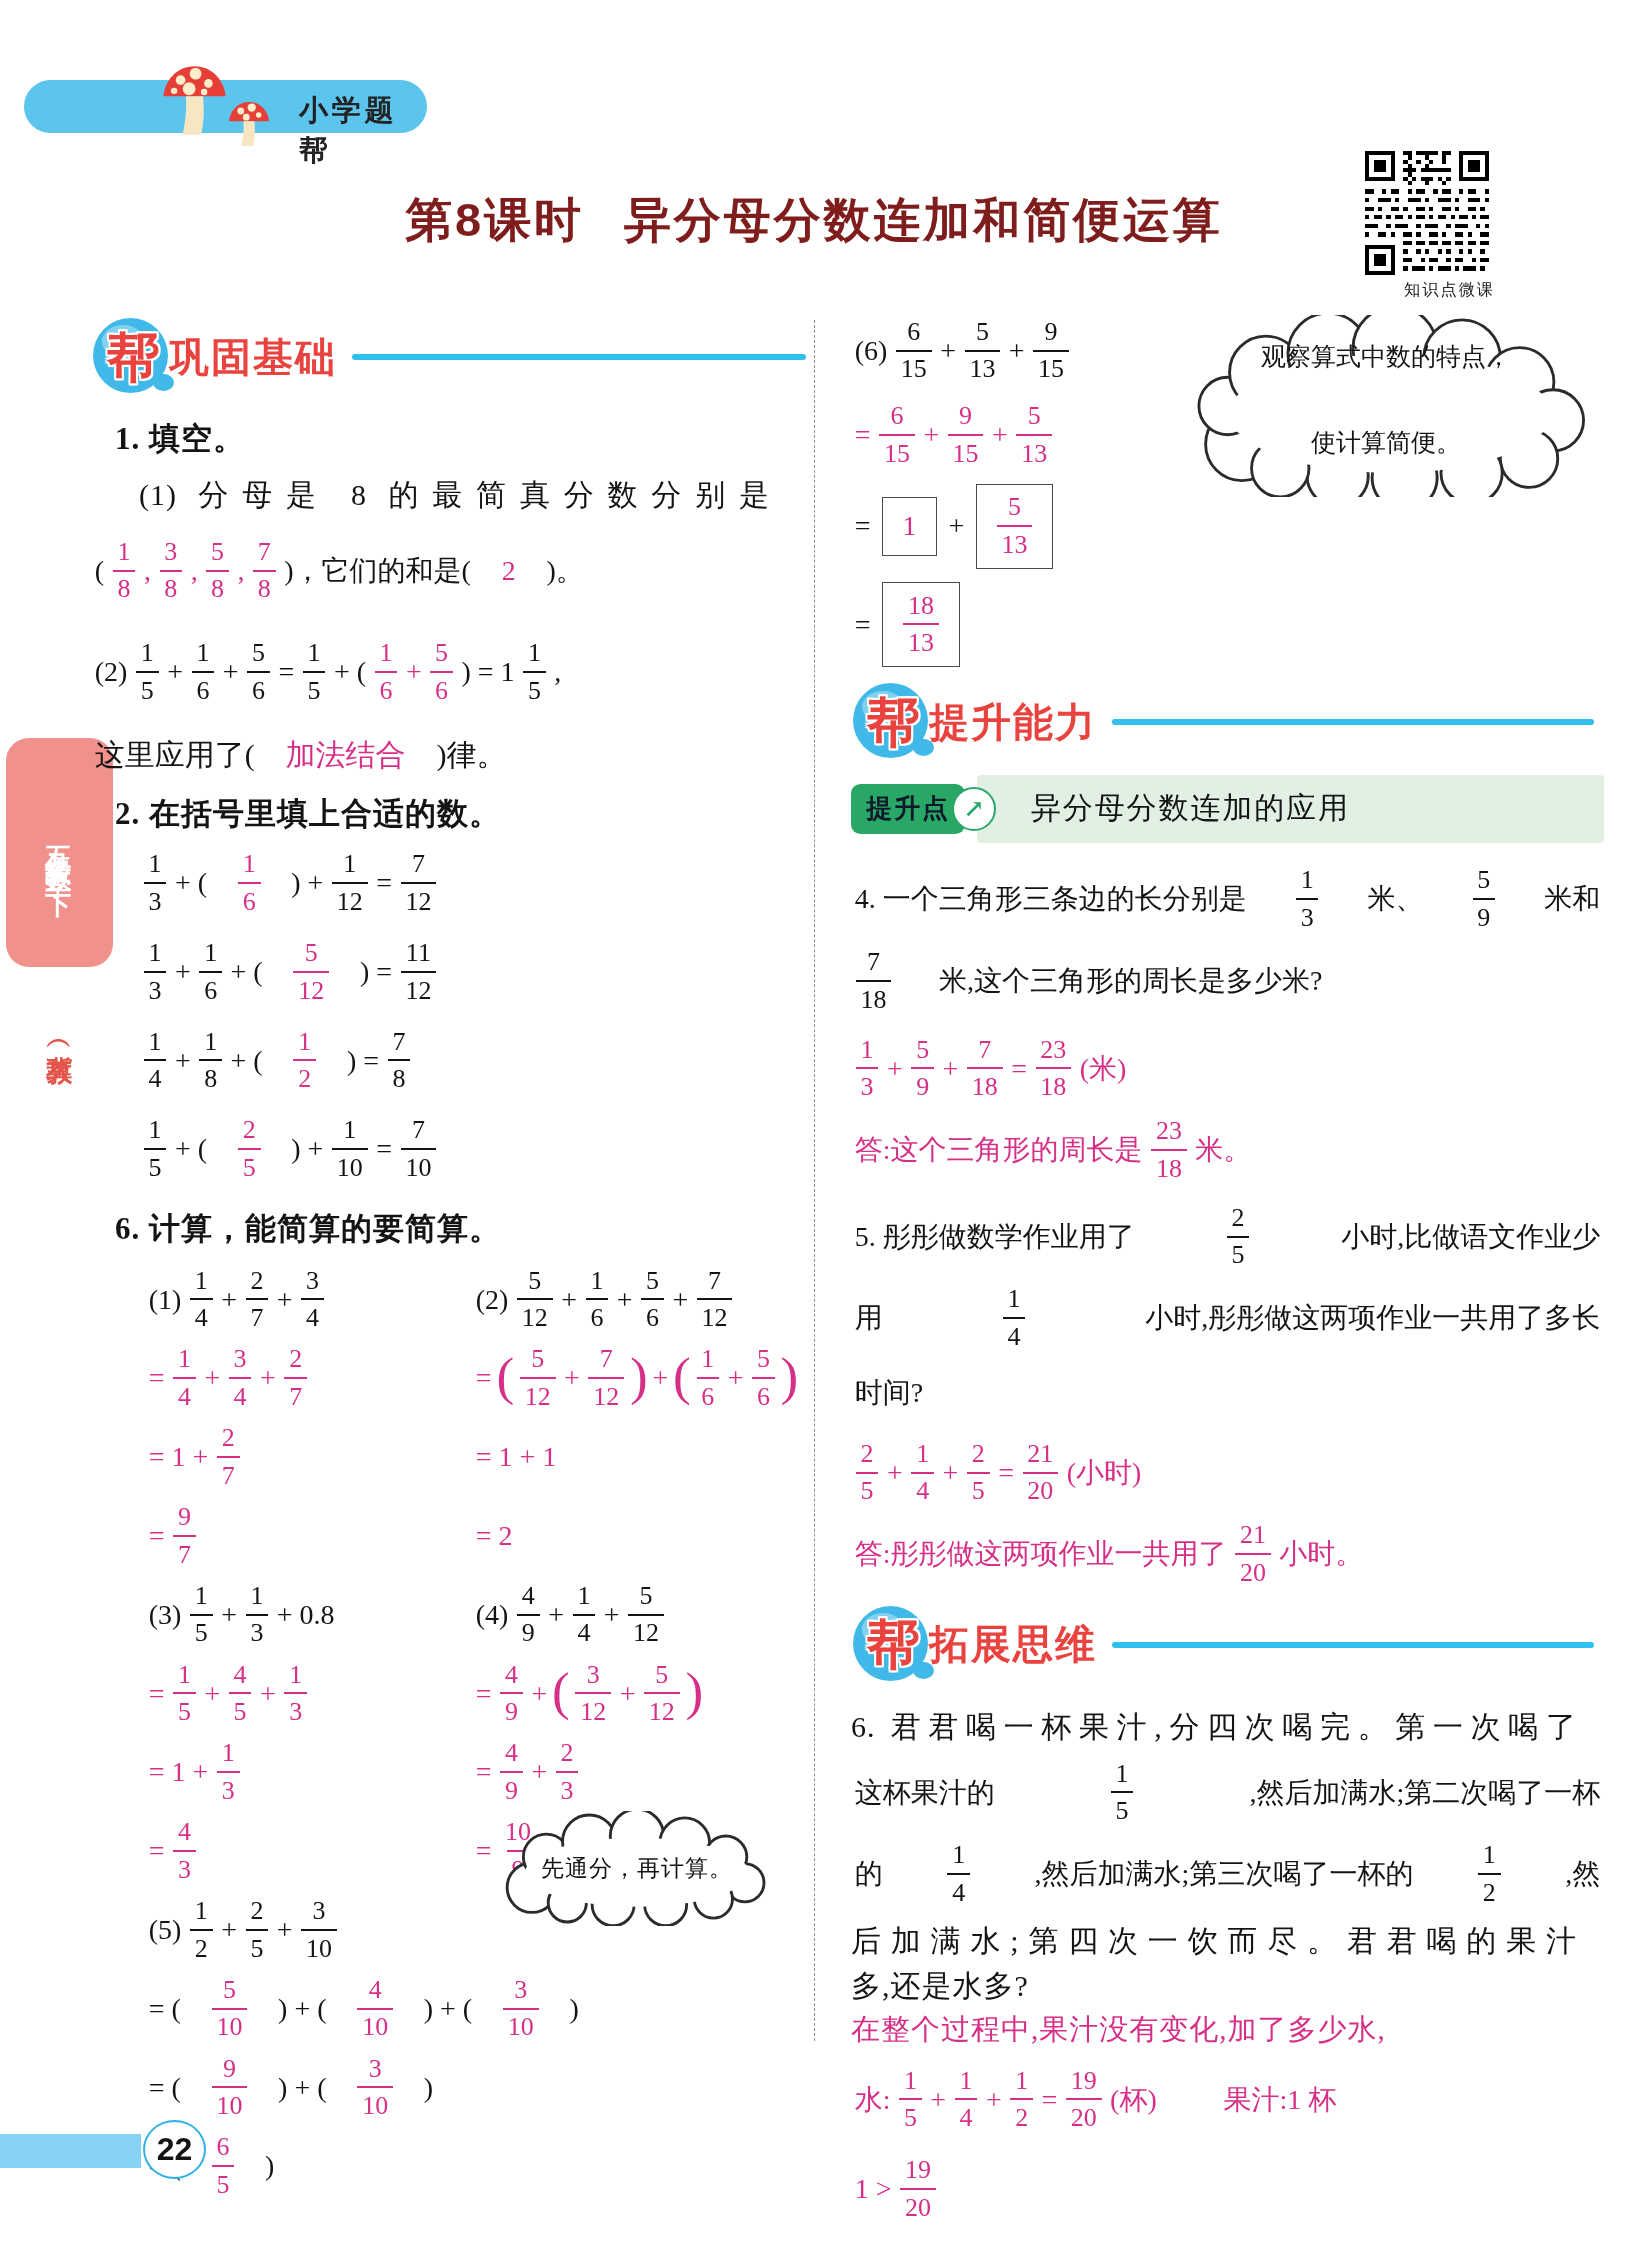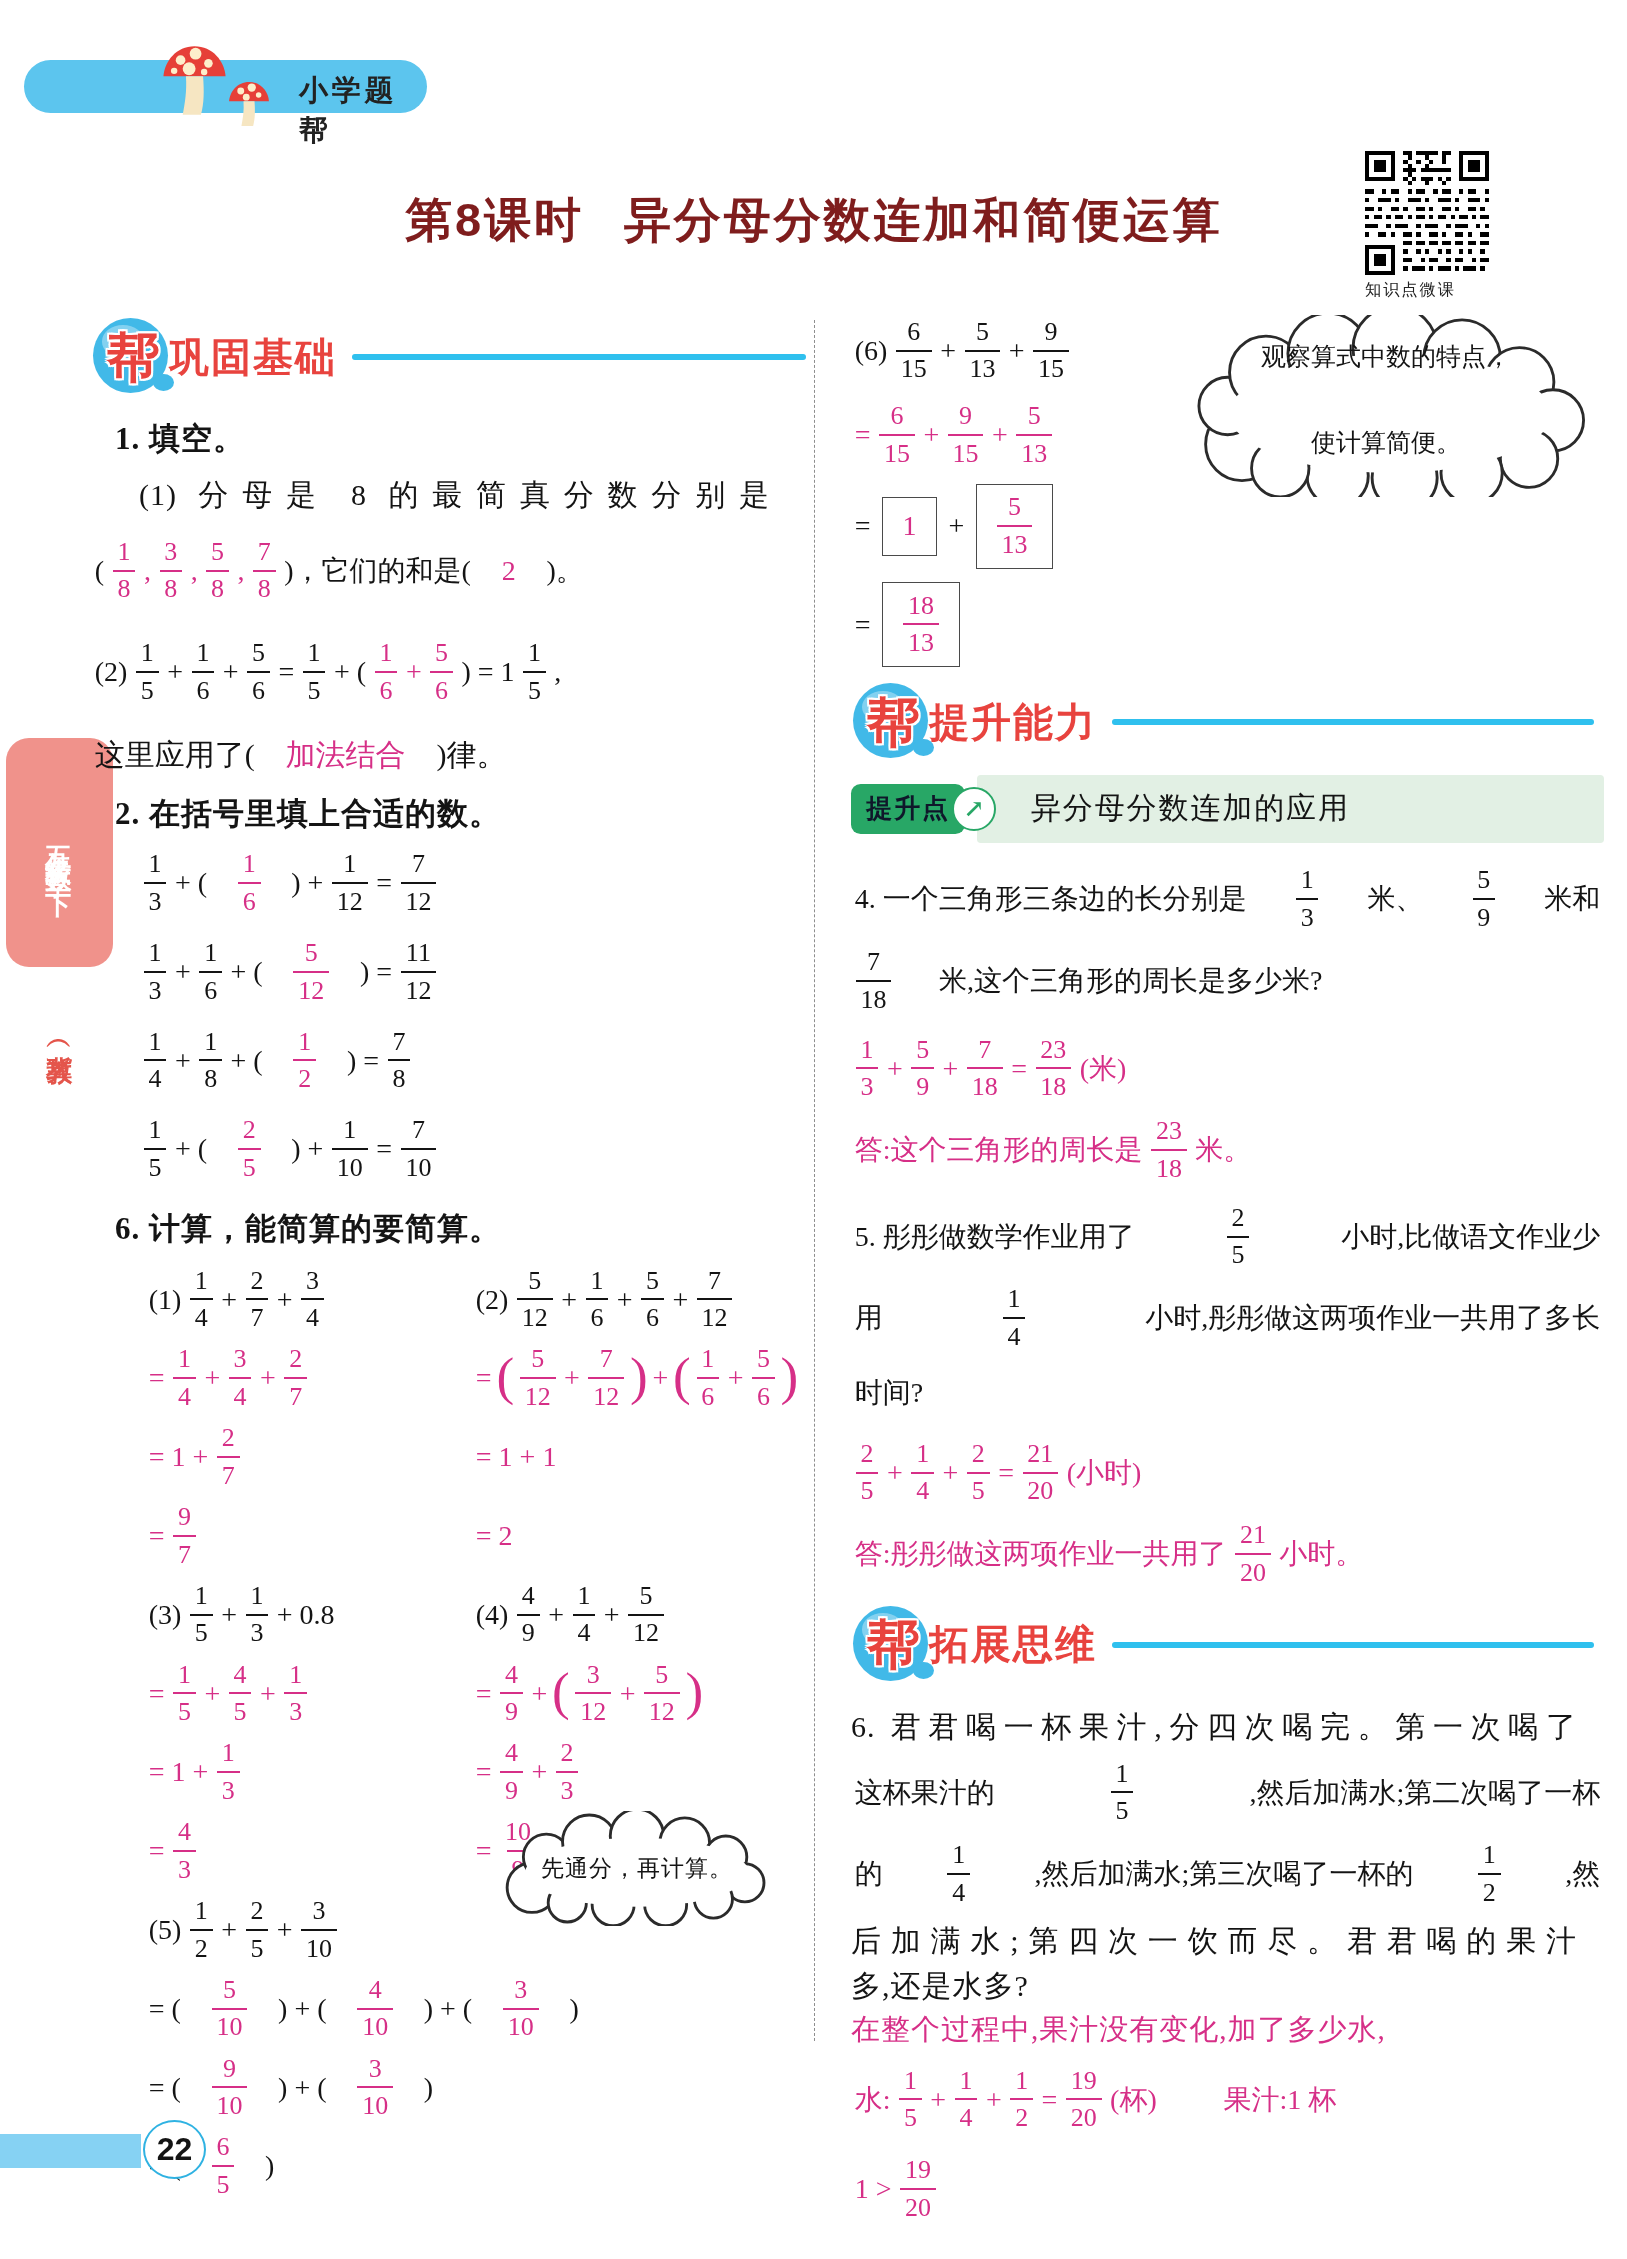--- a/index.html
+++ b/index.html
@@ -4,30 +4,30 @@
 <style>
   :root{
     --pink:#d62f87; --red:#e8433e; --blue:#41b9e8; --cyan:#2fc0ee;
     --salmon:#f0928b; --green:#28a766; --greenbar:#e2f0e4; --ink:#141414;
   }
   *{margin:0;padding:0;box-sizing:border-box;}
   body{background:#e9e9e9;}
   .page{position:relative;width:1628px;height:2260px;background:#fff;overflow:hidden;
         font-family:"Liberation Serif","DejaVu Serif",serif;color:var(--ink);}
   
-  .top-pill{position:absolute;left:24px;top:60px;width:403px;height:53px;background:#5cc5ee;border-radius:29px;}
+  .top-pill{position:absolute;left:24px;top:80px;width:403px;height:53px;background:#5cc5ee;border-radius:29px;}
   .mush-big{position:absolute;left:136px;top:-17px;}
   .mush-small{position:absolute;left:203px;top:19px;}
   .pill-text{position:absolute;left:275px;top:10.5px;font-size:29px;font-weight:700;letter-spacing:3.8px;
              font-family:"Liberation Sans","DejaVu Sans",sans-serif;color:#222;}
   
   .page-title{position:absolute;top:189px;left:0;width:100%;text-align:center;font-size:47px;font-weight:700;
               letter-spacing:2.9px;font-family:"Liberation Sans","DejaVu Sans",sans-serif;color:#7f1d1d;}
   .page-title .lesson{margin-right:40px;}
-  .qr-wrap{position:absolute;left:1365px;top:151px;width:130px;text-align:left;}
+  .qr-wrap{position:absolute;left:1365px;top:151px;width:130px;text-align:right;}
   .qr-wrap svg{display:block;background:#fff;}
   .qr-label{margin-top:3.8px;font-size:16.3px;letter-spacing:1.9px;color:#222;}
   
   .side-tab{position:absolute;left:5.7px;top:738px;width:107px;height:229px;background:var(--salmon);
             border-radius:23px;display:flex;align-items:center;justify-content:center;}
   .side-tab span{writing-mode:vertical-rl;font-size:26px;letter-spacing:6.7px;color:#fff;font-weight:600;
                  font-family:"Liberation Sans","DejaVu Sans",sans-serif;}
   .side-edition{position:absolute;left:5.7px;top:977px;width:107px;height:124px;display:flex;align-items:center;justify-content:center;}
   .side-edition span{writing-mode:vertical-rl;font-size:26px;letter-spacing:3.8px;color:#e4554b;font-weight:600;}
   

